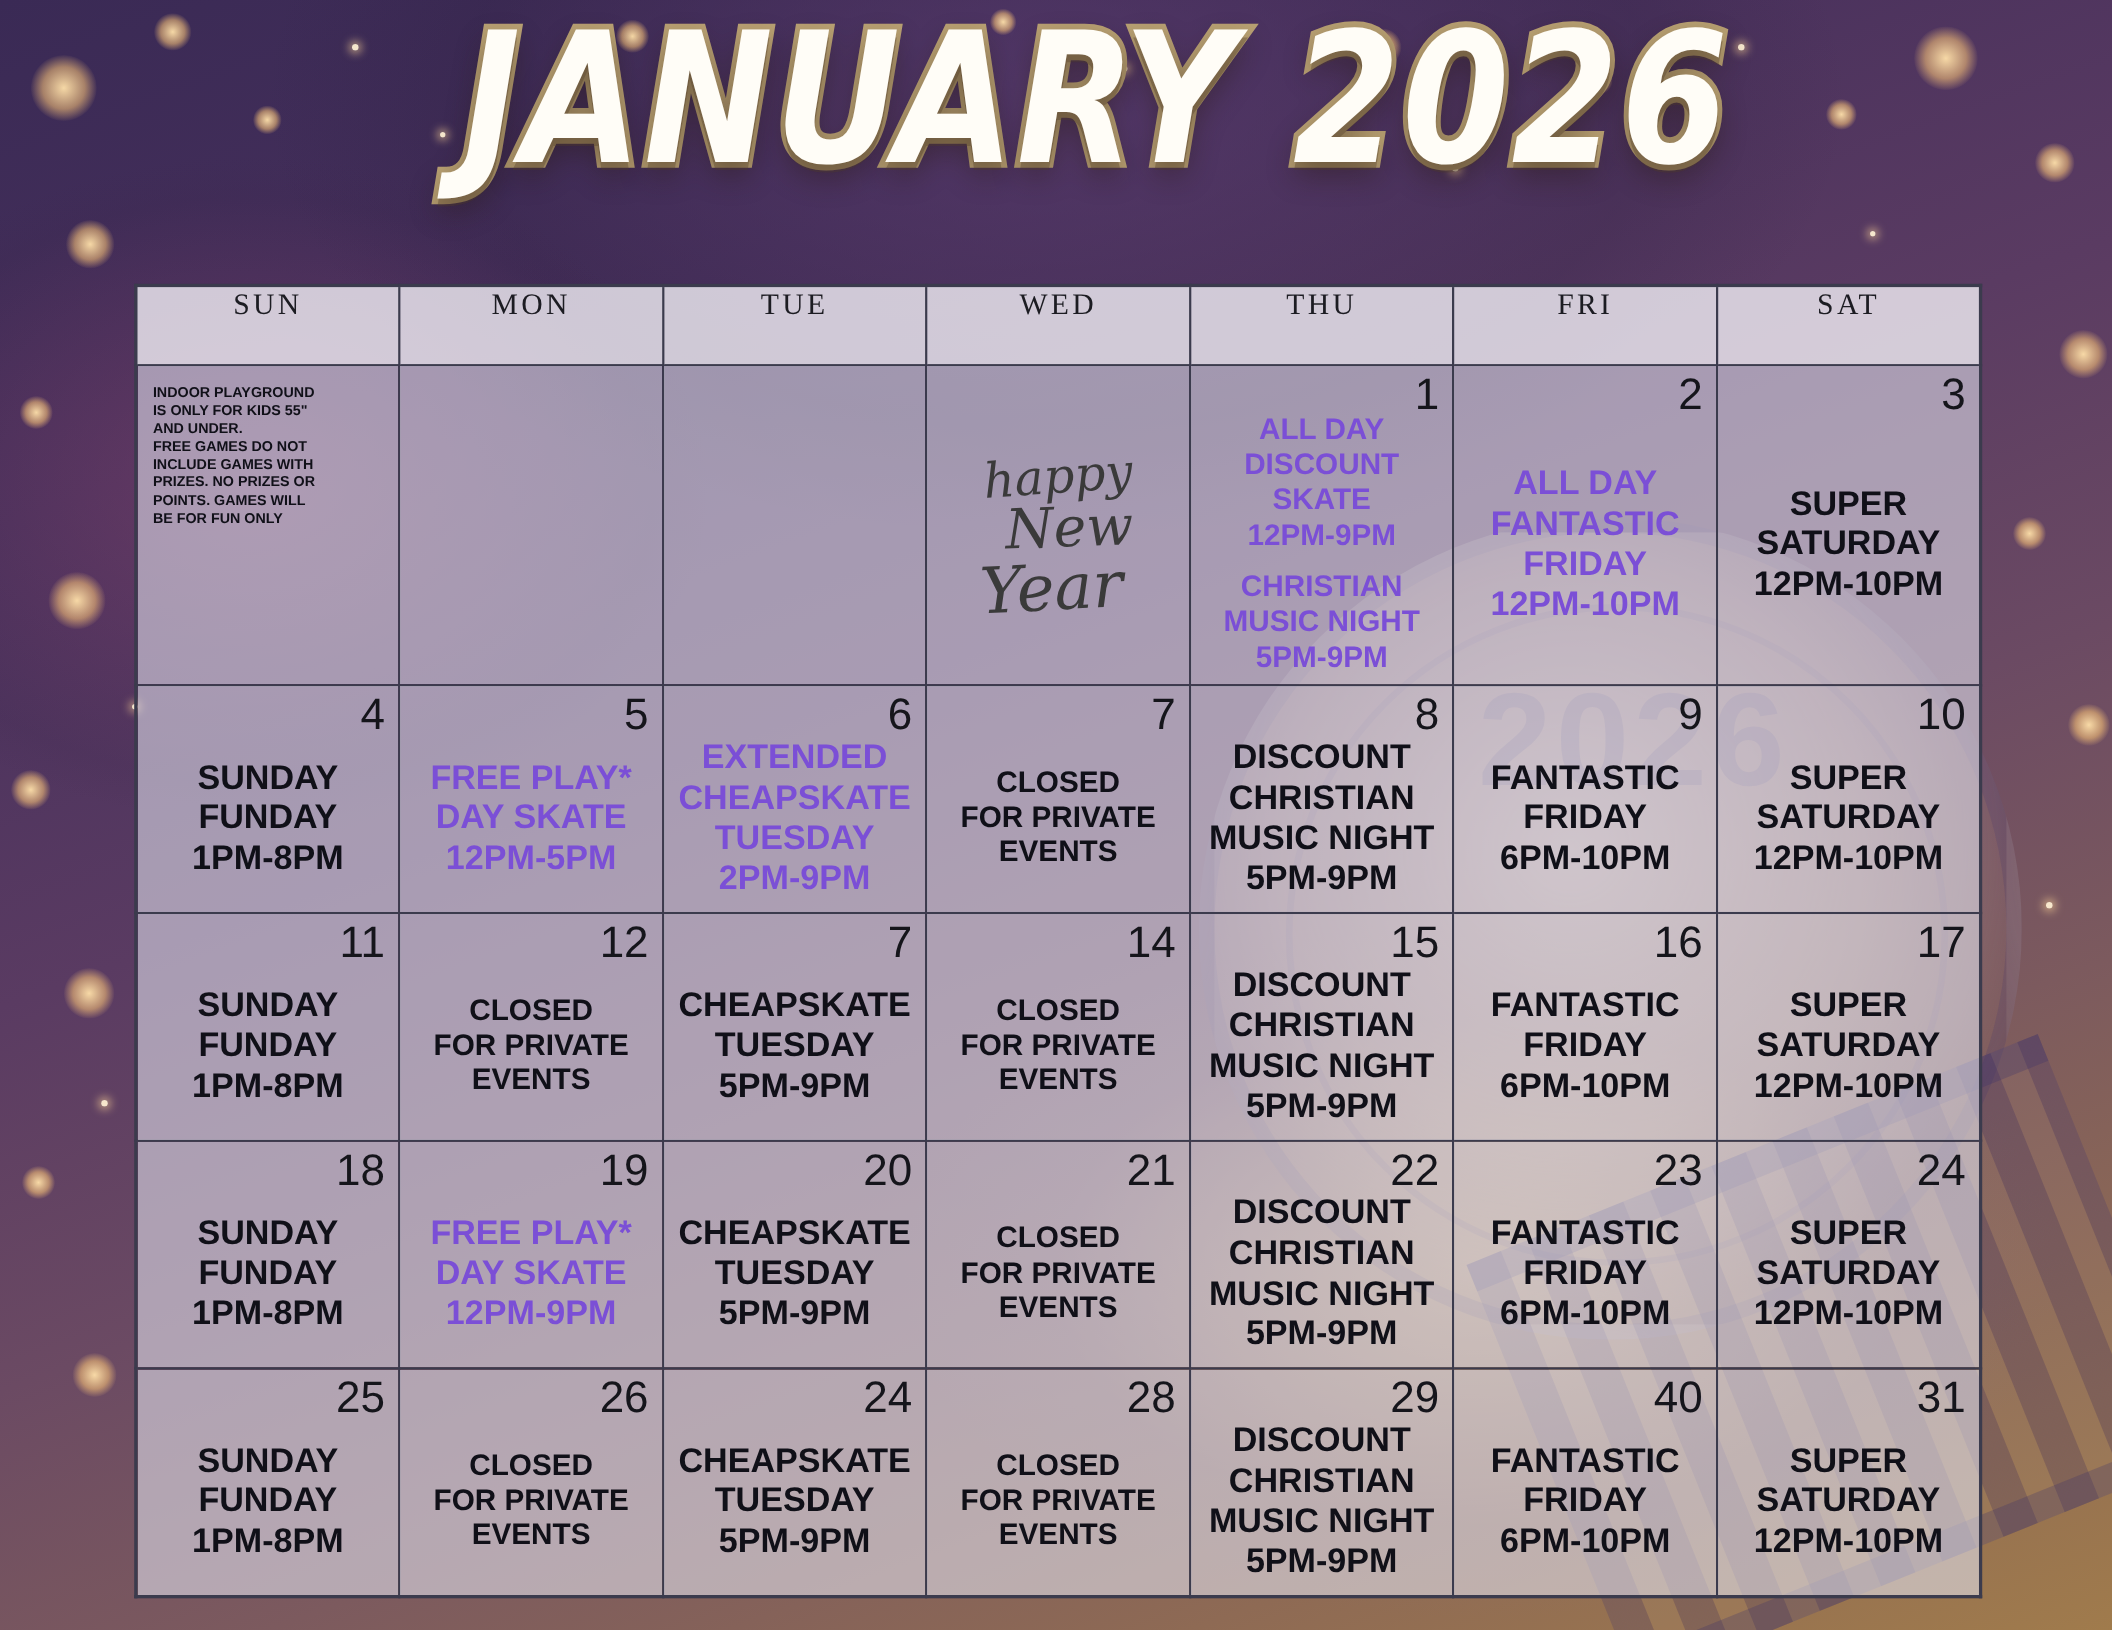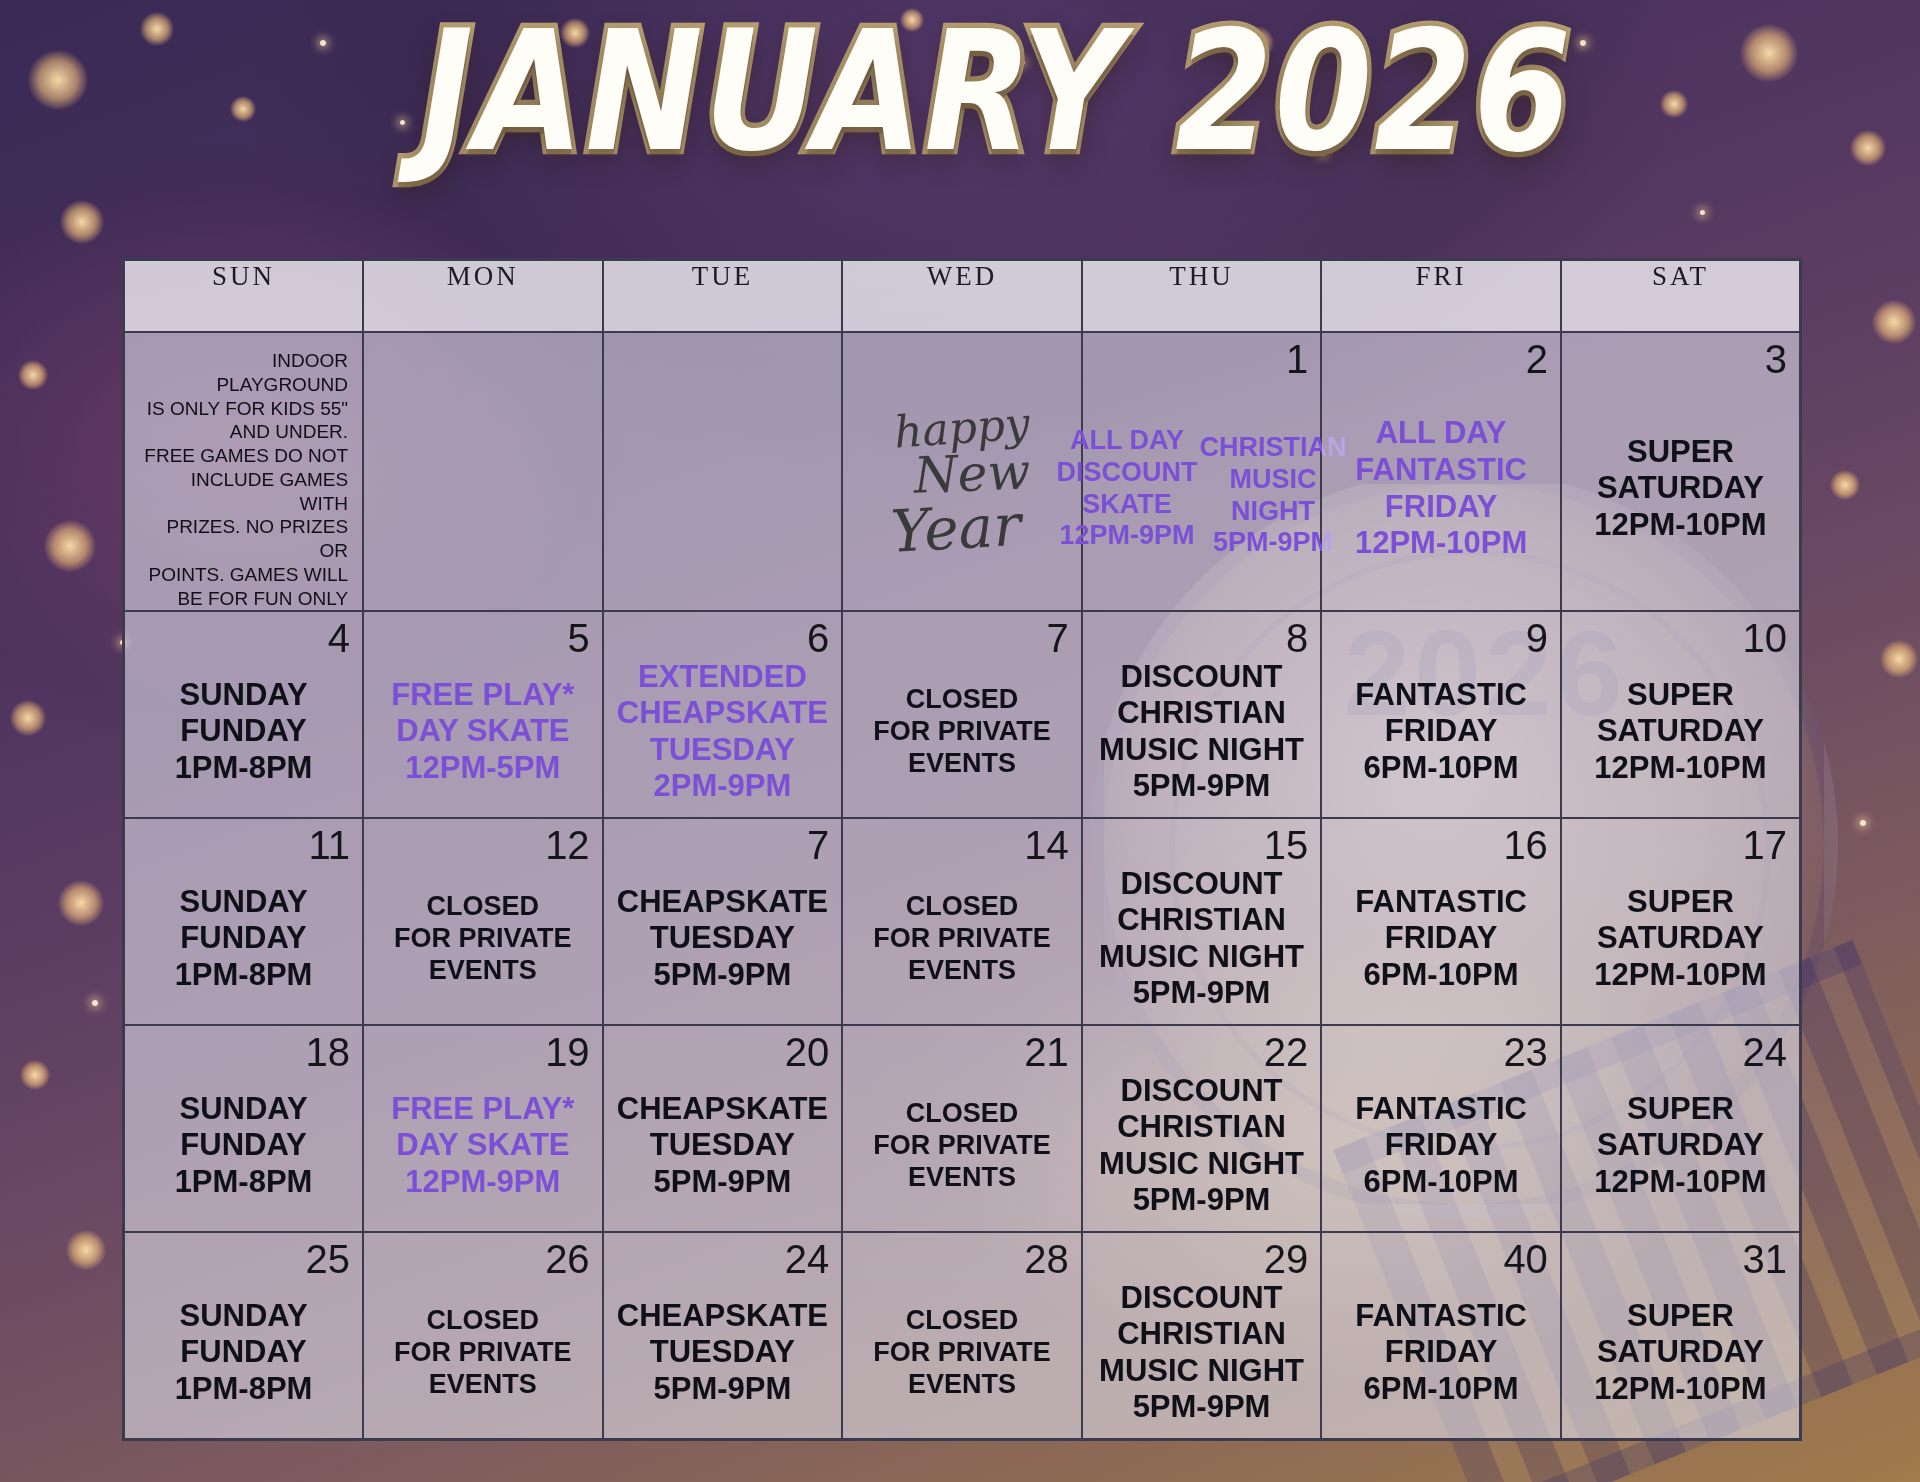--- a/index.html
+++ b/index.html
@@ -157,46 +157,46 @@
     text-align: right;
     font-size: 40px;
     line-height: 1;
     color: #15151b;
     font-family: "Liberation Sans", sans-serif;
     min-height: 42px;
   }
   .events {
     flex: 1;
     display: flex;
-    flex-direction: row;
+    flex-direction: column;
     justify-content: center;
     align-items: center;
     text-align: center;
     gap: 2px;
     margin-top: -6px;
   }
   .ev {
     font-family: "Liberation Sans", sans-serif;
     font-weight: bold;
     color: #101018;
     line-height: 1.18;
     white-space: pre-line;
   }
   .ev.big { font-size: 31px; }
   .ev.med { font-size: 27px; }
   .ev.purple { color: #7b4fd6; }
   .ev.gap { margin-top: 14px; }
 
   .note {
     font-family: "Liberation Sans", sans-serif;
-    font-size: 19px;
-    font-weight: normal;
+    font-size: 13px;
+    font-weight: bold;
     line-height: 1.25;
     color: #101018;
-    text-align: right;
+    text-align: left;
     padding: 16px 14px 0 14px;
     white-space: pre-line;
   }
 
   .hny {
     display: flex;
     flex-direction: column;
     align-items: center;
     justify-content: center;
     height: 100%;

